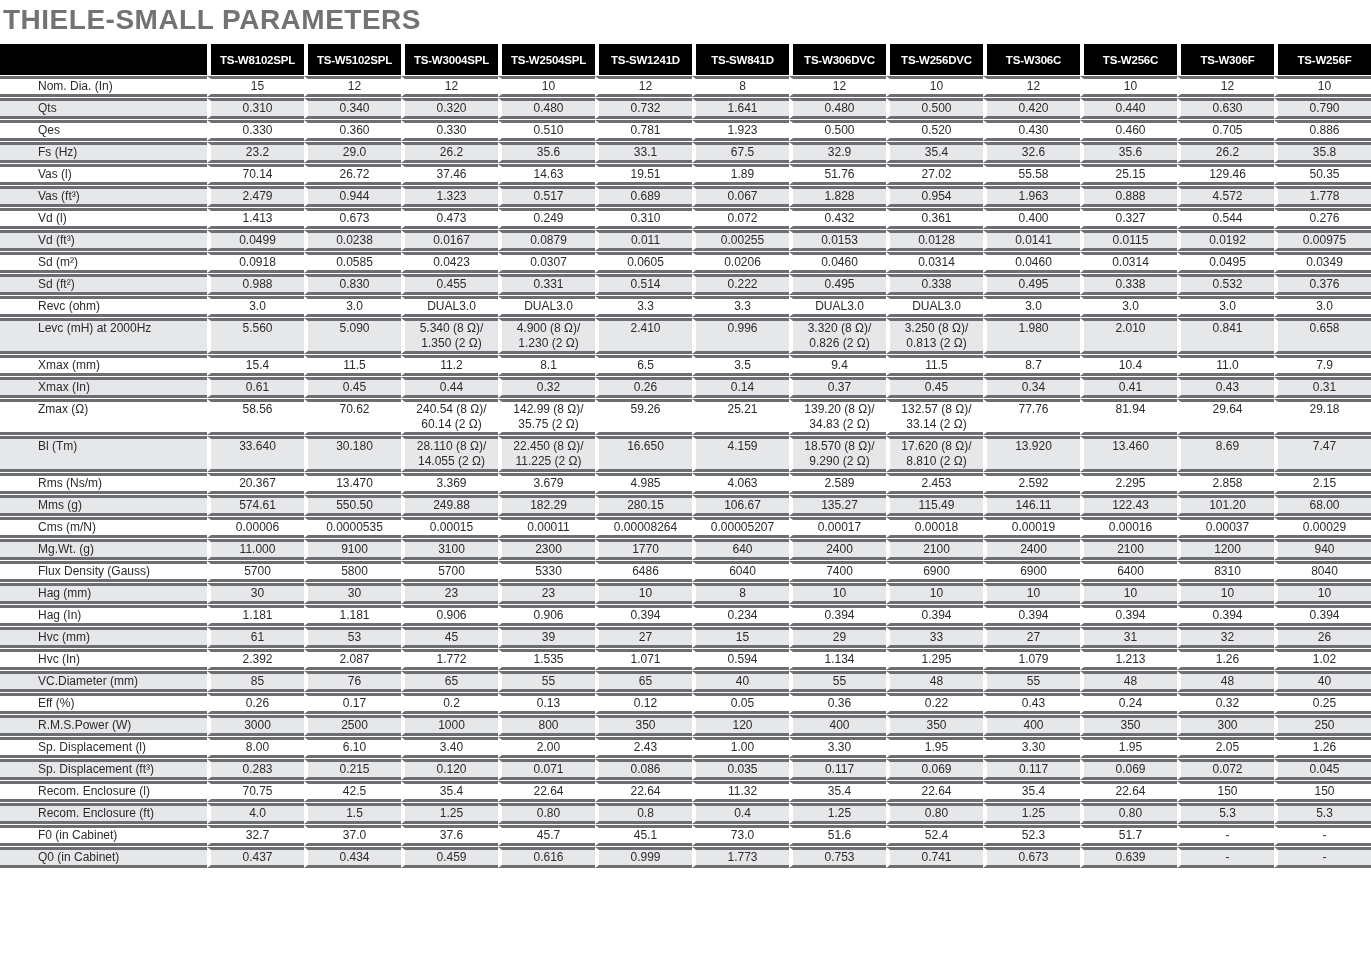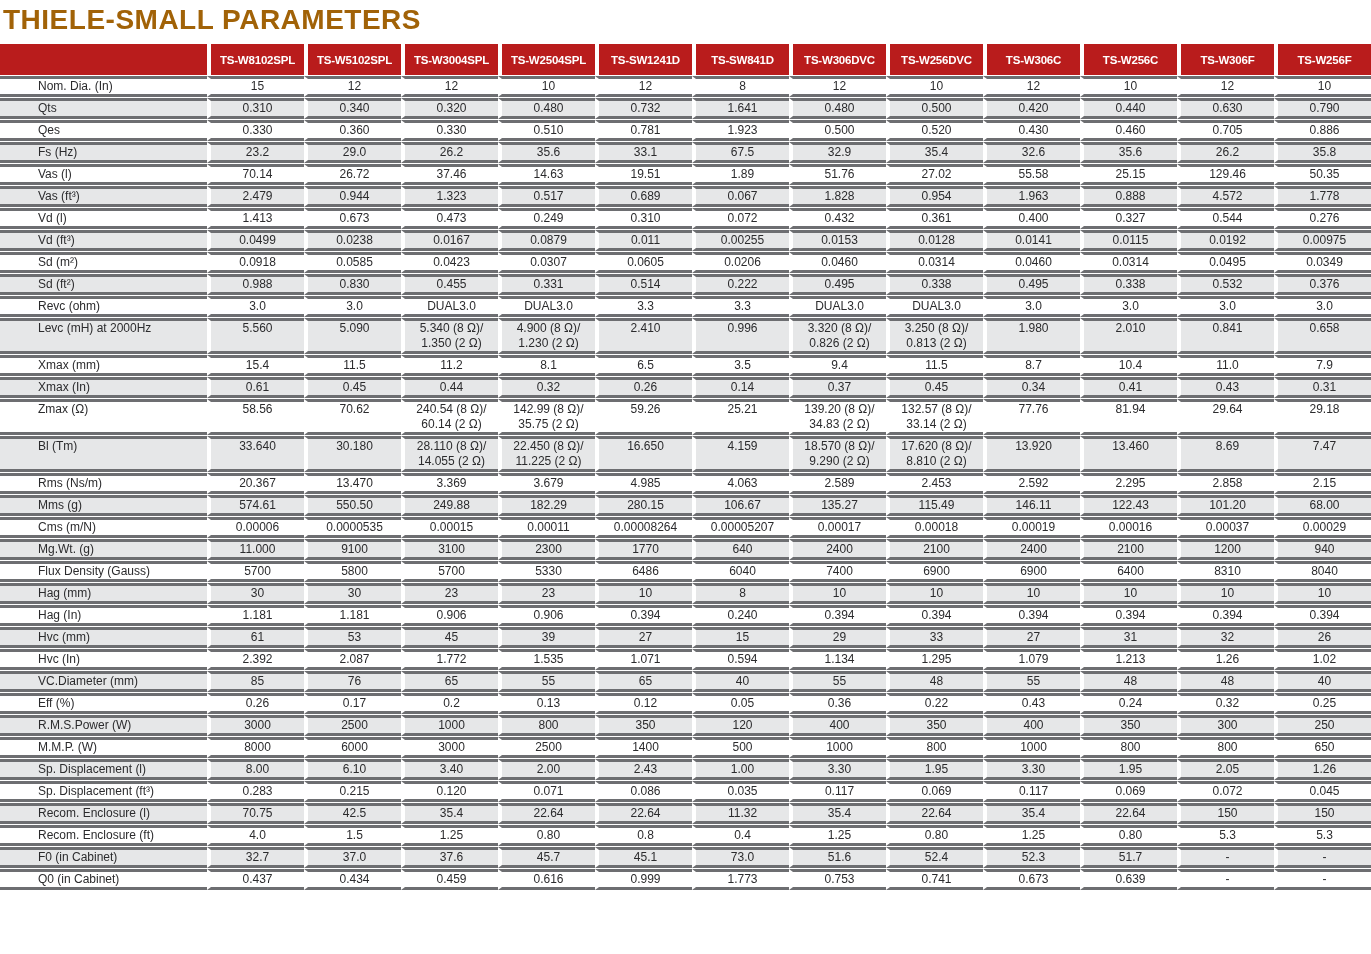--- a/index.html
+++ b/index.html
@@ -8,34 +8,34 @@
     width: 1371px;
     height: 954px;
     overflow: hidden;
     font-family: "Liberation Sans", sans-serif;
     color: #2b2b2d;
   }
   .page { width: 1371px; padding: 2px 0 0 0; }
   .page-title {
     font-size: 28px;
     font-weight: 700;
-    color: #a16207;
+    color: #737373;
     letter-spacing: 0.5px;
     padding: 2px 0 7px 3px;
     line-height: 32px;
   }
   table.ts-table {
     width: 1371px;
     table-layout: fixed;
     border-collapse: separate;
     border-spacing: 0 1px;
   }
   table.ts-table col.label-col { width: 207px; }
   thead th {
-    background: #b91c1c;
+    background: #000000;
     color: #ffffff;
     font-size: 11.5px;
     font-weight: 700;
     letter-spacing: -0.2px;
     height: 31px;
     text-align: center;
     vertical-align: middle;
     padding: 0 1px;
   }
   thead th:not(:first-child),
@@ -445,21 +445,21 @@
           <td>10</td>
           <td>10</td>
         </tr>
         <tr>
           <th>Hag (In)</th>
           <td>1.181</td>
           <td>1.181</td>
           <td>0.906</td>
           <td>0.906</td>
           <td>0.394</td>
-          <td>0.240</td>
+          <td>0.234</td>
           <td>0.394</td>
           <td>0.394</td>
           <td>0.394</td>
           <td>0.394</td>
           <td>0.394</td>
           <td>0.394</td>
         </tr>
         <tr>
           <th>Hvc (mm)</th>
           <td>61</td>
@@ -529,35 +529,20 @@
           <td>350</td>
           <td>120</td>
           <td>400</td>
           <td>350</td>
           <td>400</td>
           <td>350</td>
           <td>300</td>
           <td>250</td>
         </tr>
         <tr>
-          <th>M.M.P. (W)</th>
-          <td>8000</td>
-          <td>6000</td>
-          <td>3000</td>
-          <td>2500</td>
-          <td>1400</td>
-          <td>500</td>
-          <td>1000</td>
-          <td>800</td>
-          <td>1000</td>
-          <td>800</td>
-          <td>800</td>
-          <td>650</td>
-        </tr>
-        <tr>
           <th>Sp. Displacement (l)</th>
           <td>8.00</td>
           <td>6.10</td>
           <td>3.40</td>
           <td>2.00</td>
           <td>2.43</td>
           <td>1.00</td>
           <td>3.30</td>
           <td>1.95</td>
           <td>3.30</td>

